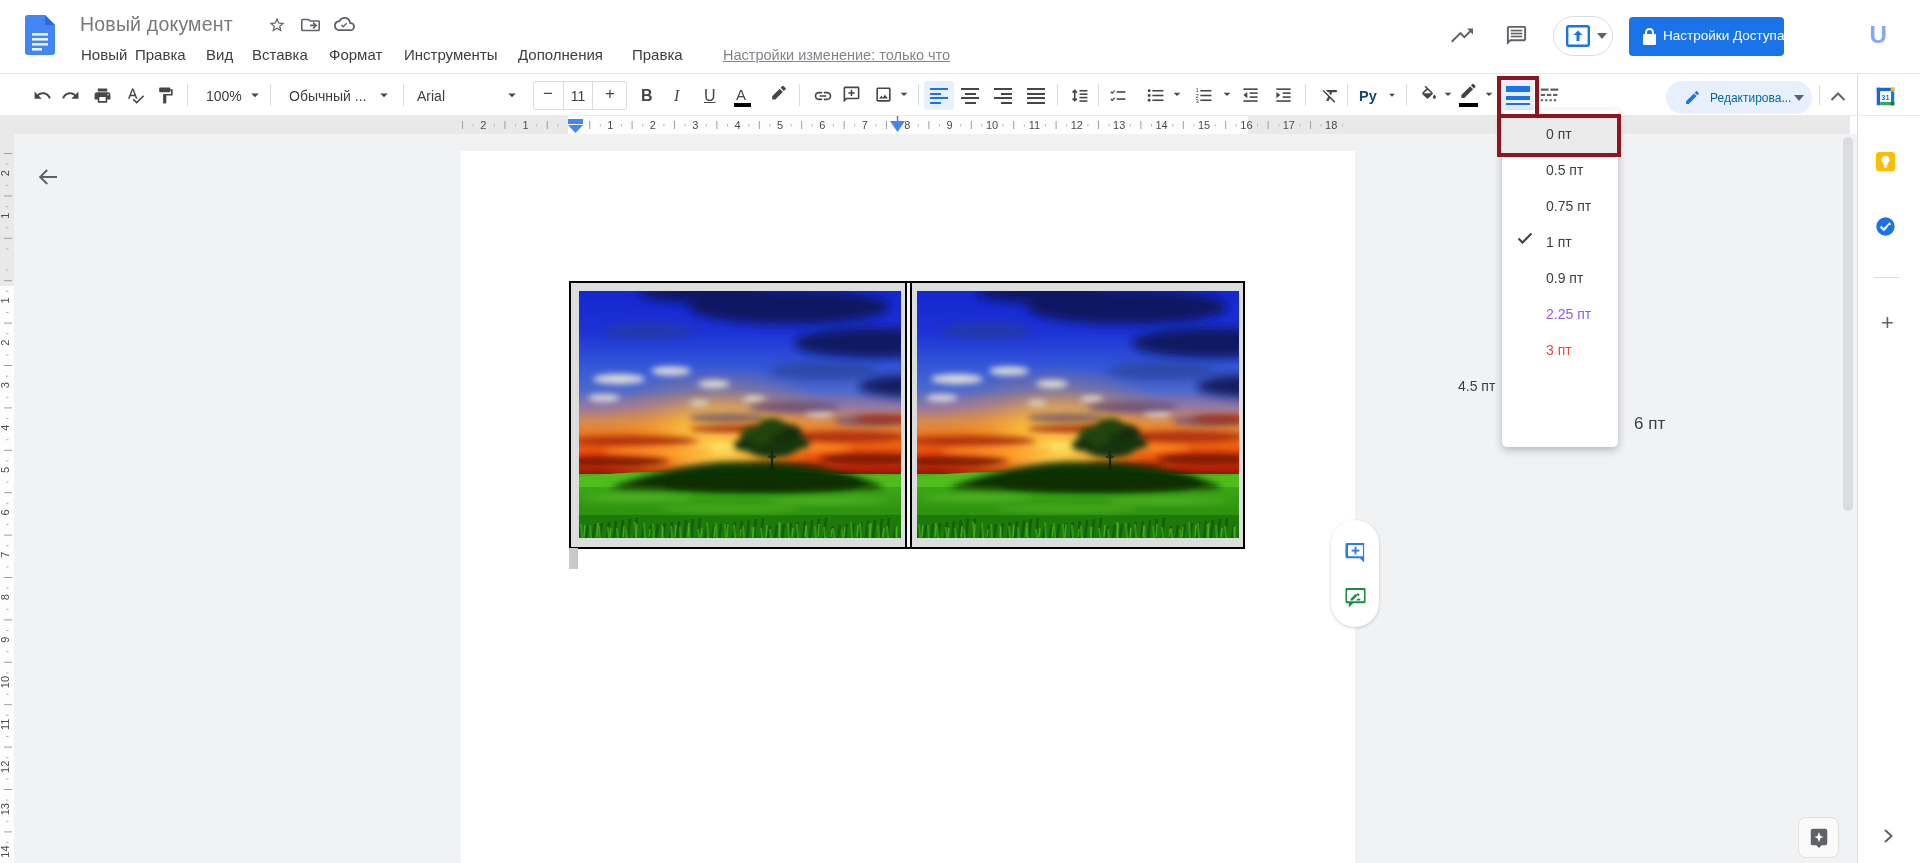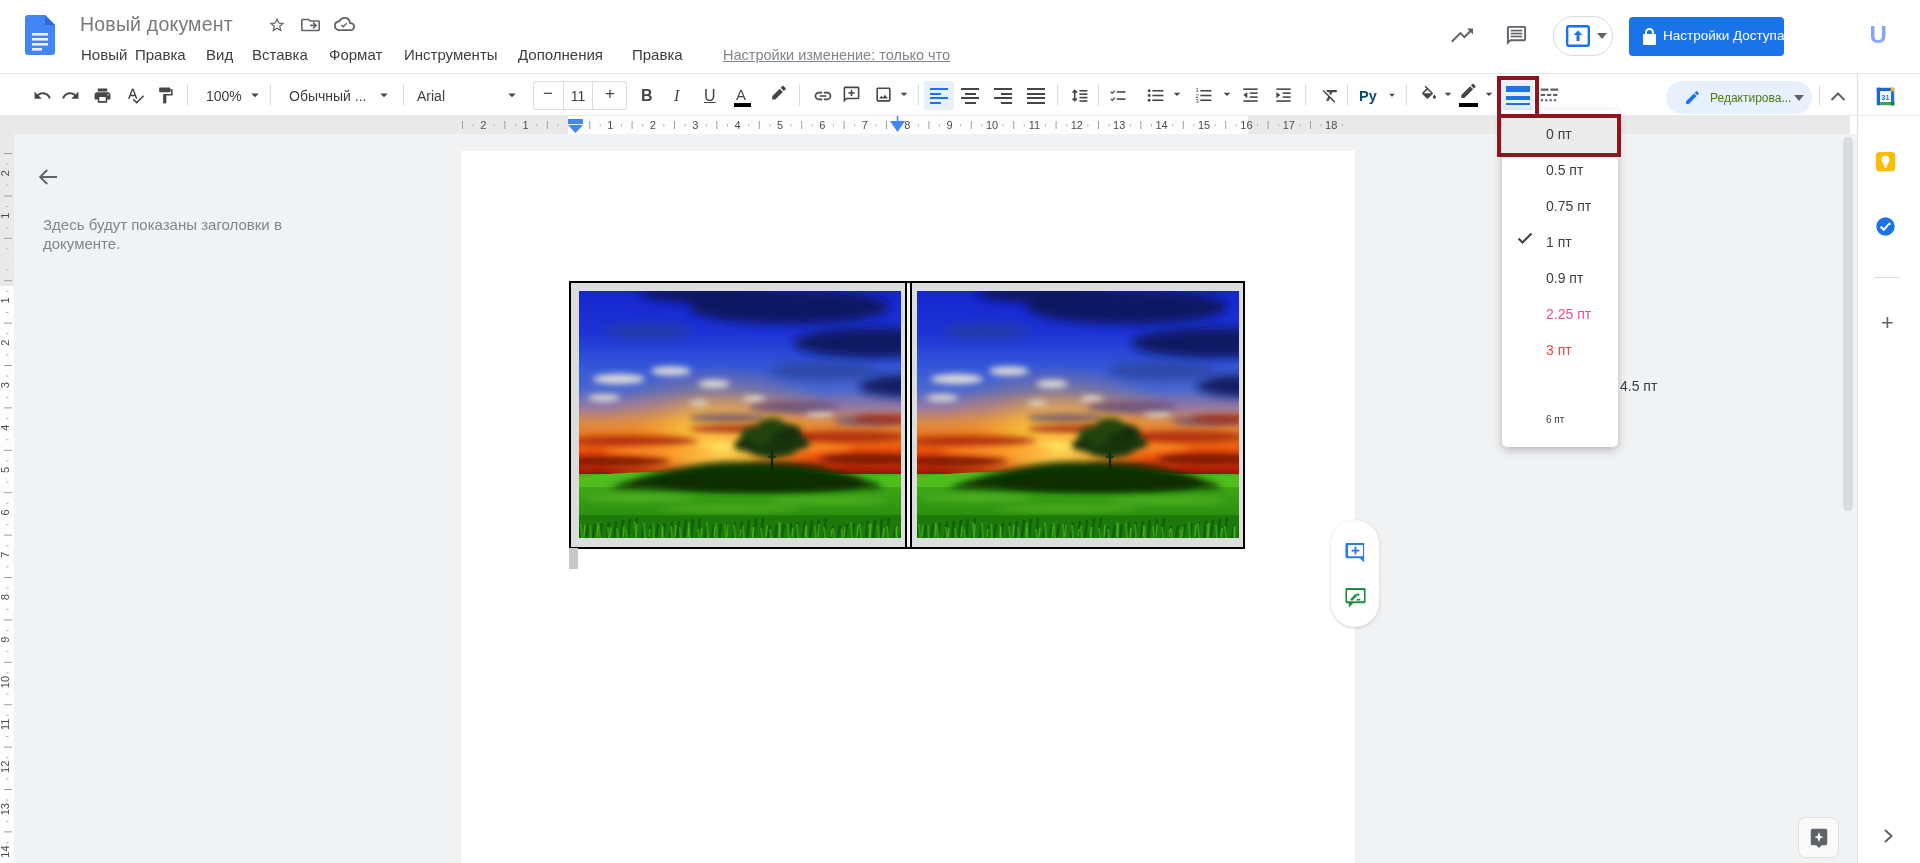--- a/index.html
+++ b/index.html
@@ -169,21 +169,20 @@
       <rect x="6" y="665.6" width="2.5" height="1" fill="#b6babf"></rect>
       <text x="10" y="676.2" font-size="11" fill="#494c50" text-anchor="middle" font-family="Liberation Sans" transform="rotate(-90 9 676.2)">13</text>
       <rect x="6" y="686.8" width="2.5" height="1" fill="#b6babf"></rect>
       <rect x="4" y="697.4" width="8" height="1" fill="#9aa0a6"></rect>
       <rect x="6" y="708.0" width="2.5" height="1" fill="#b6babf"></rect>
       <text x="10" y="718.6" font-size="11" fill="#494c50" text-anchor="middle" font-family="Liberation Sans" transform="rotate(-90 9 718.6)">14</text>
     </svg>
     <svg class="a" style="left:38px;top:168px" width="20" height="18" viewBox="0 0 20 18">
       <path d="M19 8H4.6l5.3-5.3L8.5 1.3 .8 9l7.7 7.7 1.4-1.4L4.6 10H19z" fill="#5f6368"></path>
     </svg>
-    <div class="a" style="left:43px;top:215px;width:255px;font-size:15px;line-height:19px;color:#80868b">Здесь будут показаны заголовки в документе.</div>
     <div class="a" style="left:569px;top:281px;width:676px;height:268px;background:#dcdddd;border:2px solid #000"></div>
     <div class="a" style="left:905px;top:283px;width:2px;height:264px;background:#000"></div>
     <div class="a" style="left:907px;top:283px;width:3px;height:264px;background:#f6f6f6"></div>
     <div class="a" style="left:910px;top:283px;width:2px;height:264px;background:#000"></div>
     <svg class="a" style="left:579px;top:291px" width="322" height="247" viewBox="0 0 322 247">
 <defs>
 <filter id="bl3" x="-30%" y="-30%" width="160%" height="160%">
           <feGaussianBlur stdDeviation="3"></feGaussianBlur>
         </filter>
 <filter id="bl5" x="-30%" y="-30%" width="160%" height="160%">
@@ -685,37 +684,37 @@
         <rect x="2" y="16.2" width="2.6" height="2.4"></rect>
         <rect x="7" y="16.2" width="2.6" height="2.4"></rect>
         <rect x="12" y="16.2" width="2.6" height="2.4"></rect>
         <rect x="17" y="16.2" width="2.6" height="2.4"></rect>
       </g>
     </svg>
     <div class="a" style="left:1666px;top:81px;width:146px;height:33px;background:#e8f0fe;border-radius:17px"></div>
     <svg class="a" style="left:1684px;top:89px" width="17" height="17" viewBox="0 0 24 24">
       <path d="M3 17.25V21h3.75L17.81 9.94l-3.75-3.75L3 17.25zM20.71 7.04c.39-.39.39-1.02 0-1.41l-2.34-2.34a.996.996 0 0 0-1.41 0l-1.83 1.83 3.75 3.75 1.83-1.83z" fill="#1a73e8"></path>
     </svg>
-    <div class="a" style="left:1710px;top:91px;font-size:12px;color:#4d7c0f">Редактирова...</div>
+    <div class="a" style="left:1710px;top:91px;font-size:12px;color:#0369a1">Редактирова...</div>
     <svg class="a" style="left:1794px;top:95px" width="10" height="6" viewBox="0 0 10 6">
       <path d="M0 0 L10 0 L5 6 Z" fill="#5f6368"></path>
     </svg>
     <div class="sep" style="left:1819px;top:85px;height:20px"></div>
     <svg class="a" style="left:1830px;top:91px" width="16" height="10" viewBox="0 0 16 10">
       <path d="M1.5 9 L8 2.5 L14.5 9" stroke="#5f6368" stroke-width="2" fill="none"></path>
     </svg>
     <div class="a" style="left:0;top:115px;width:1920px;height:1px;background:#e8eaed"></div>
     <div class="a" style="left:1502px;top:110px;width:116px;height:337px;background:#fff;border-radius:0 0 5px 5px;box-shadow:0 3px 8px rgba(0,0,0,.25)"></div>
     <div class="a" style="left:1502px;top:117px;width:116px;height:36px;background:#ebebeb"></div>
     <div class="a" style="left:1546px;top:126px;font-size:14px;color:#3c4043">0 пт</div>
     <div class="a" style="left:1546px;top:162px;font-size:14px;color:#3c4043">0.5 пт</div>
     <div class="a" style="left:1546px;top:198px;font-size:14px;color:#3c4043">0.75 пт</div>
     <div class="a" style="left:1546px;top:234px;font-size:14px;color:#3c4043">1 пт</div>
     <div class="a" style="left:1546px;top:270px;font-size:14px;color:#3c4043">0.9 пт</div>
-    <div class="a" style="left:1546px;top:306px;font-size:14px;color:#ec4899">2.25 пт</div>
+    <div class="a" style="left:1546px;top:306px;font-size:14px;color:#8b5cf6">2.25 пт</div>
     <div class="a" style="left:1546px;top:342px;font-size:14px;color:#ef4444">3 пт</div>
-    <div class="a" style="left:1620px;top:378px;font-size:14px;color:#3c4043">4.5 пт</div>
-    <div class="a" style="left:1546px;top:414px;font-size:10px;color:#3c4043">6 пт</div>
+    <div class="a" style="left:1458px;top:378px;font-size:14px;color:#3c4043">4.5 пт</div>
+    <div class="a" style="left:1634px;top:414px;font-size:17px;color:#3c4043">6 пт</div>
     <svg class="a" style="left:1517px;top:232px" width="16" height="13" viewBox="0 0 16 13">
       <path d="M1.5 6.5 L5.5 10.5 L14.5 1.5" stroke="#3c4043" stroke-width="2" fill="none"></path>
     </svg>
     <div class="a" style="left:1497px;top:76px;width:42px;height:42px;border:4.5px solid #8e1520"></div>
     <div class="a" style="left:1497px;top:113.5px;width:124px;height:43px;border:4.5px solid #8e1520"></div>
   </div>
 </body></html>

